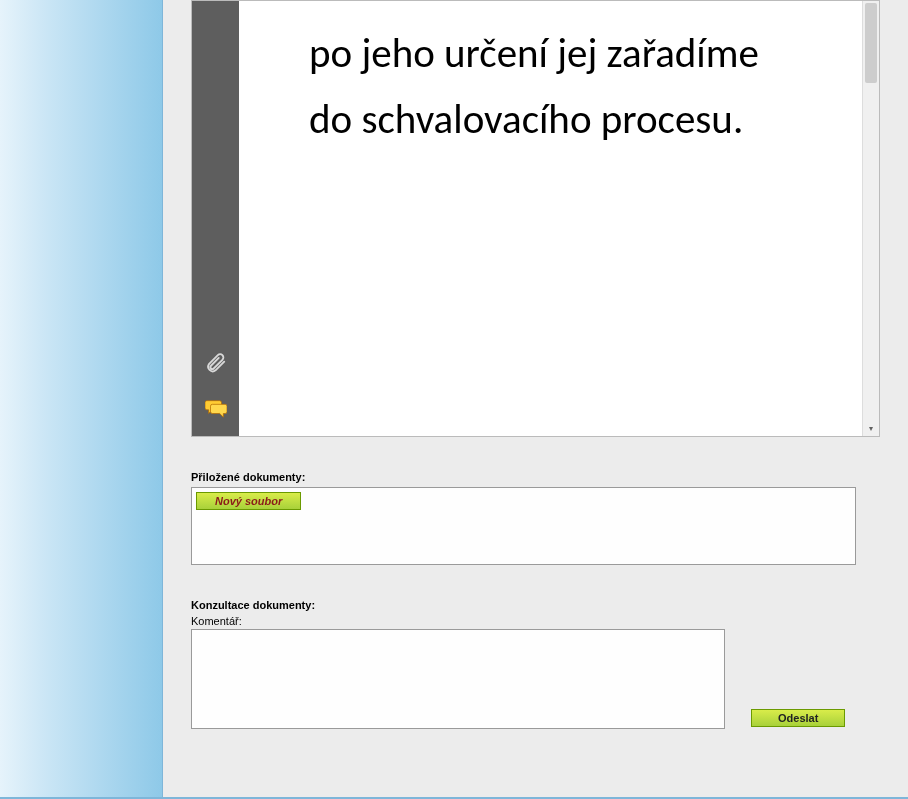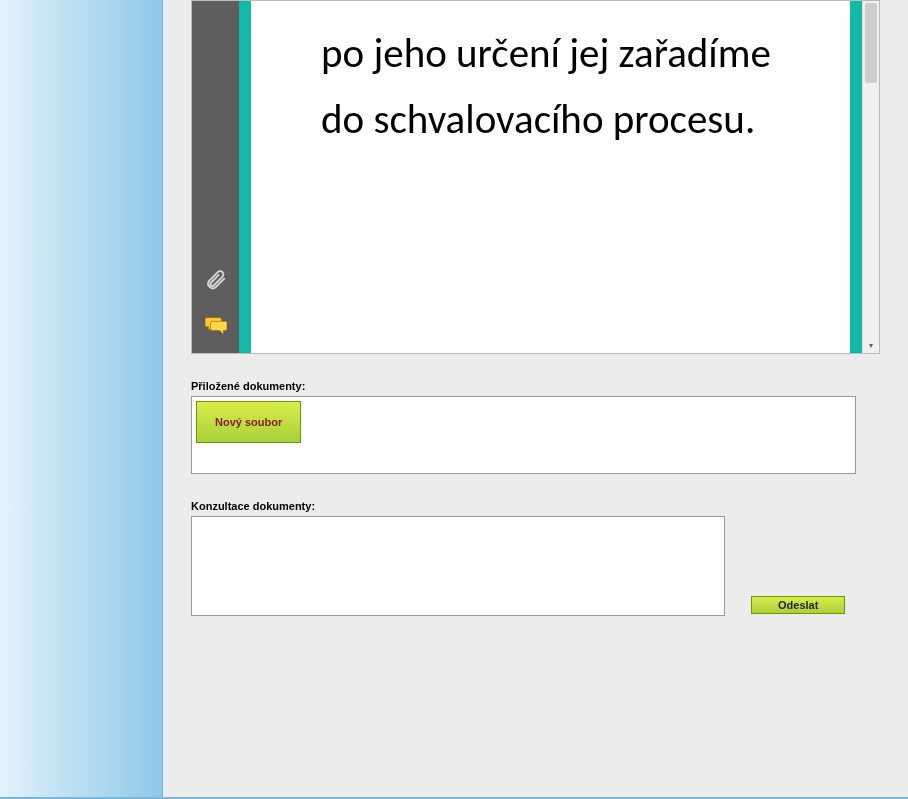--- a/index.html
+++ b/index.html
@@ -25,25 +25,24 @@
     .main-area {
       flex: 1;
       background: #ececec;
       padding: 0 28px 12px 28px;
       display: flex;
       flex-direction: column;
       position: relative;
     }
     .doc-viewer {
       display: flex;
-      height: 354px;
+      height: 437px;
       border: 1px solid #bbb;
-      background: #14b8a6;
-      position: relative;
-      gap: 12px;
+      background: #a21caf;
+      position: relative;
     }
     .doc-sidebar {
       width: 47px;
       background: #5e5e5e;
       flex-shrink: 0;
       position: relative;
     }
     .doc-page-wrap {
       flex: 1;
       background: #fff;
@@ -87,21 +86,21 @@
     .vscroll-arrow.bottom { bottom: 0; }
     .sidebar-icon {
       position: absolute;
       left: 0; right: 0;
       display: flex;
       justify-content: center;
     }
     .attach-icon { bottom: 62px; }
     .comment-icon { bottom: 18px; }
     .section {
-      margin-top: 26px;
+      margin-top: 34px;
     }
     .section-label {
       font-size: 11px;
       font-weight: bold;
       color: #000;
       margin-bottom: 4px;
     }
     .box {
       border: 1px solid #9a9a9a;
       background: #fefefe;
@@ -110,23 +109,24 @@
       padding: 4px;
     }
     .box.small { min-height: 78px; }
     .btn-green {
       display: inline-block;
       background: linear-gradient(#d9ec4a, #a8d13a);
       border: 1px solid #6b9a00;
       color: #8a1a1a;
       font-weight: bold;
       font-size: 11px;
-      padding: 14px 18px;
+      padding: 2px 18px;
       cursor: pointer;
       font-family: inherit;
+      font-style: italic;
     }
     .btn-send {
       display: inline-block;
       background: linear-gradient(#d9ec4a, #a8d13a);
       border: 1px solid #6b9a00;
       color: #222;
       font-weight: bold;
       font-size: 11px;
       padding: 2px 26px;
       cursor: pointer;
@@ -191,20 +191,21 @@
     <div class="section">
       <div class="section-label">Přiložené dokumenty:</div>
       <div class="box small">
         <button class="btn-green">Nový soubor</button>
       </div>
     </div>
 
 
     <div class="section">
       <div class="section-label">Konzultace dokumenty:</div>
+      <div class="sublabel">Komentář:</div>
       <div class="comment-row">
         <textarea class="comment-box" style=""></textarea>
         <div class="send-wrap">
           <button class="btn-send">Odeslat</button>
         </div>
       </div>
     </div>
 
   </div>
 </div>

